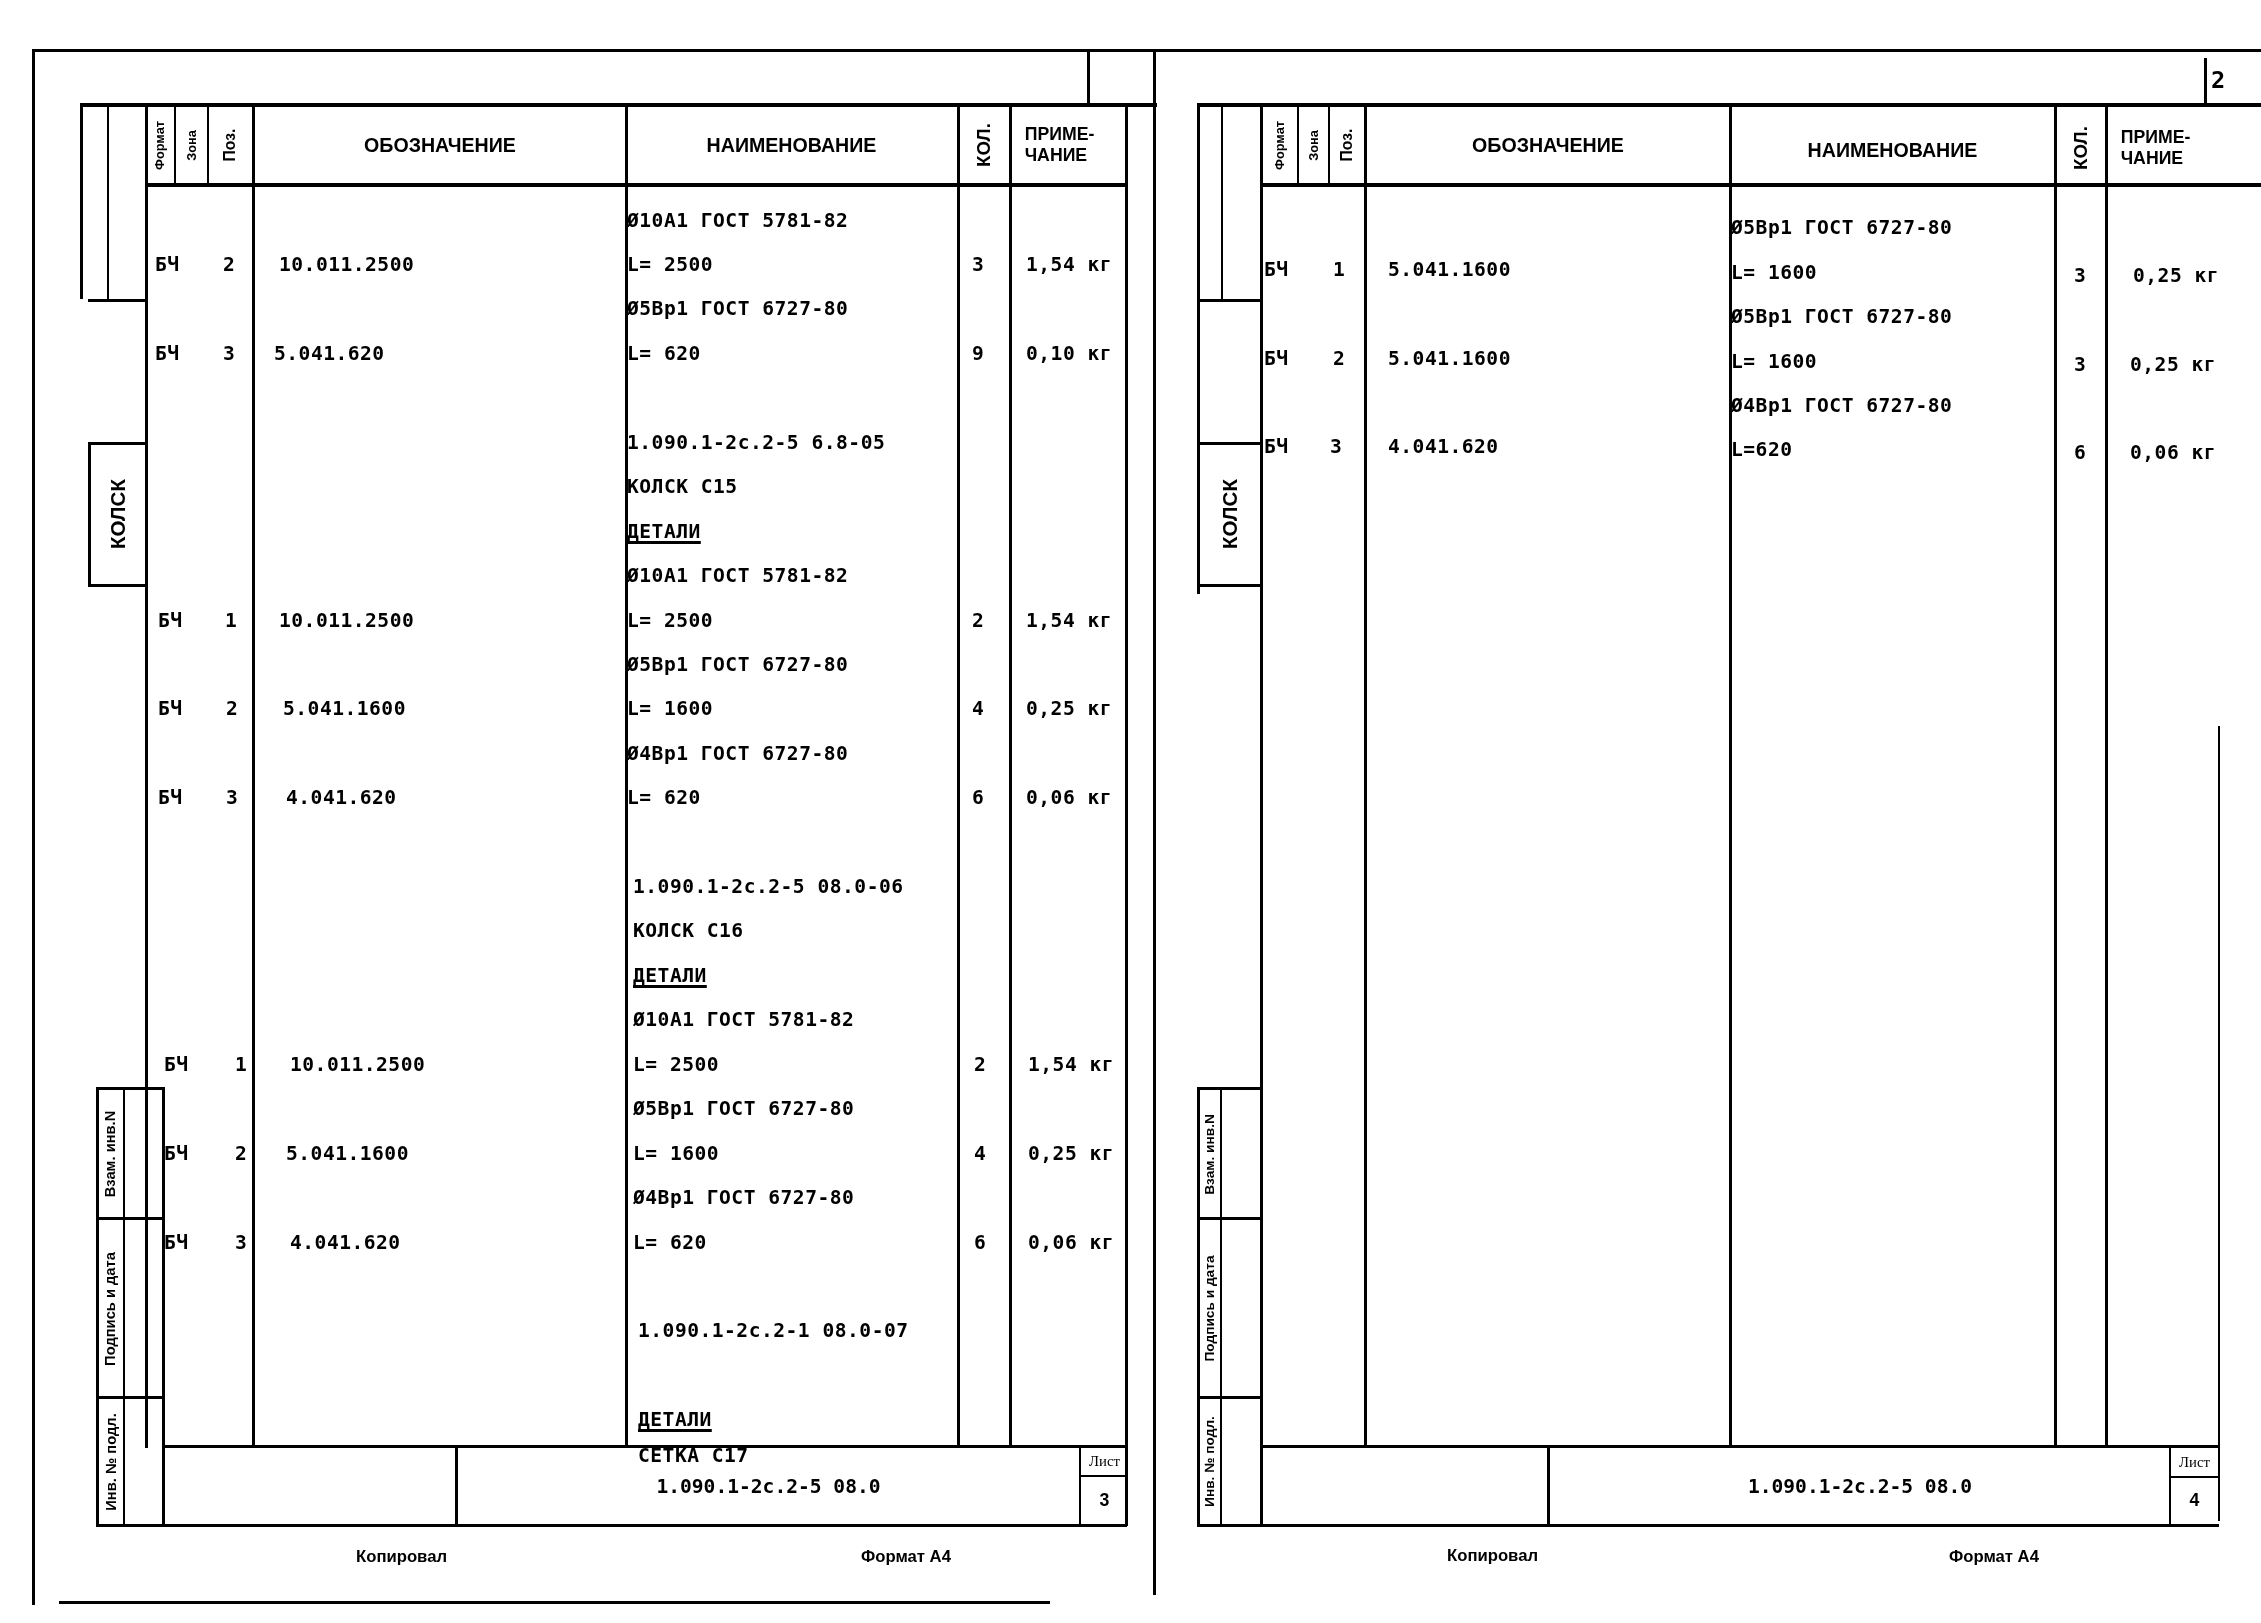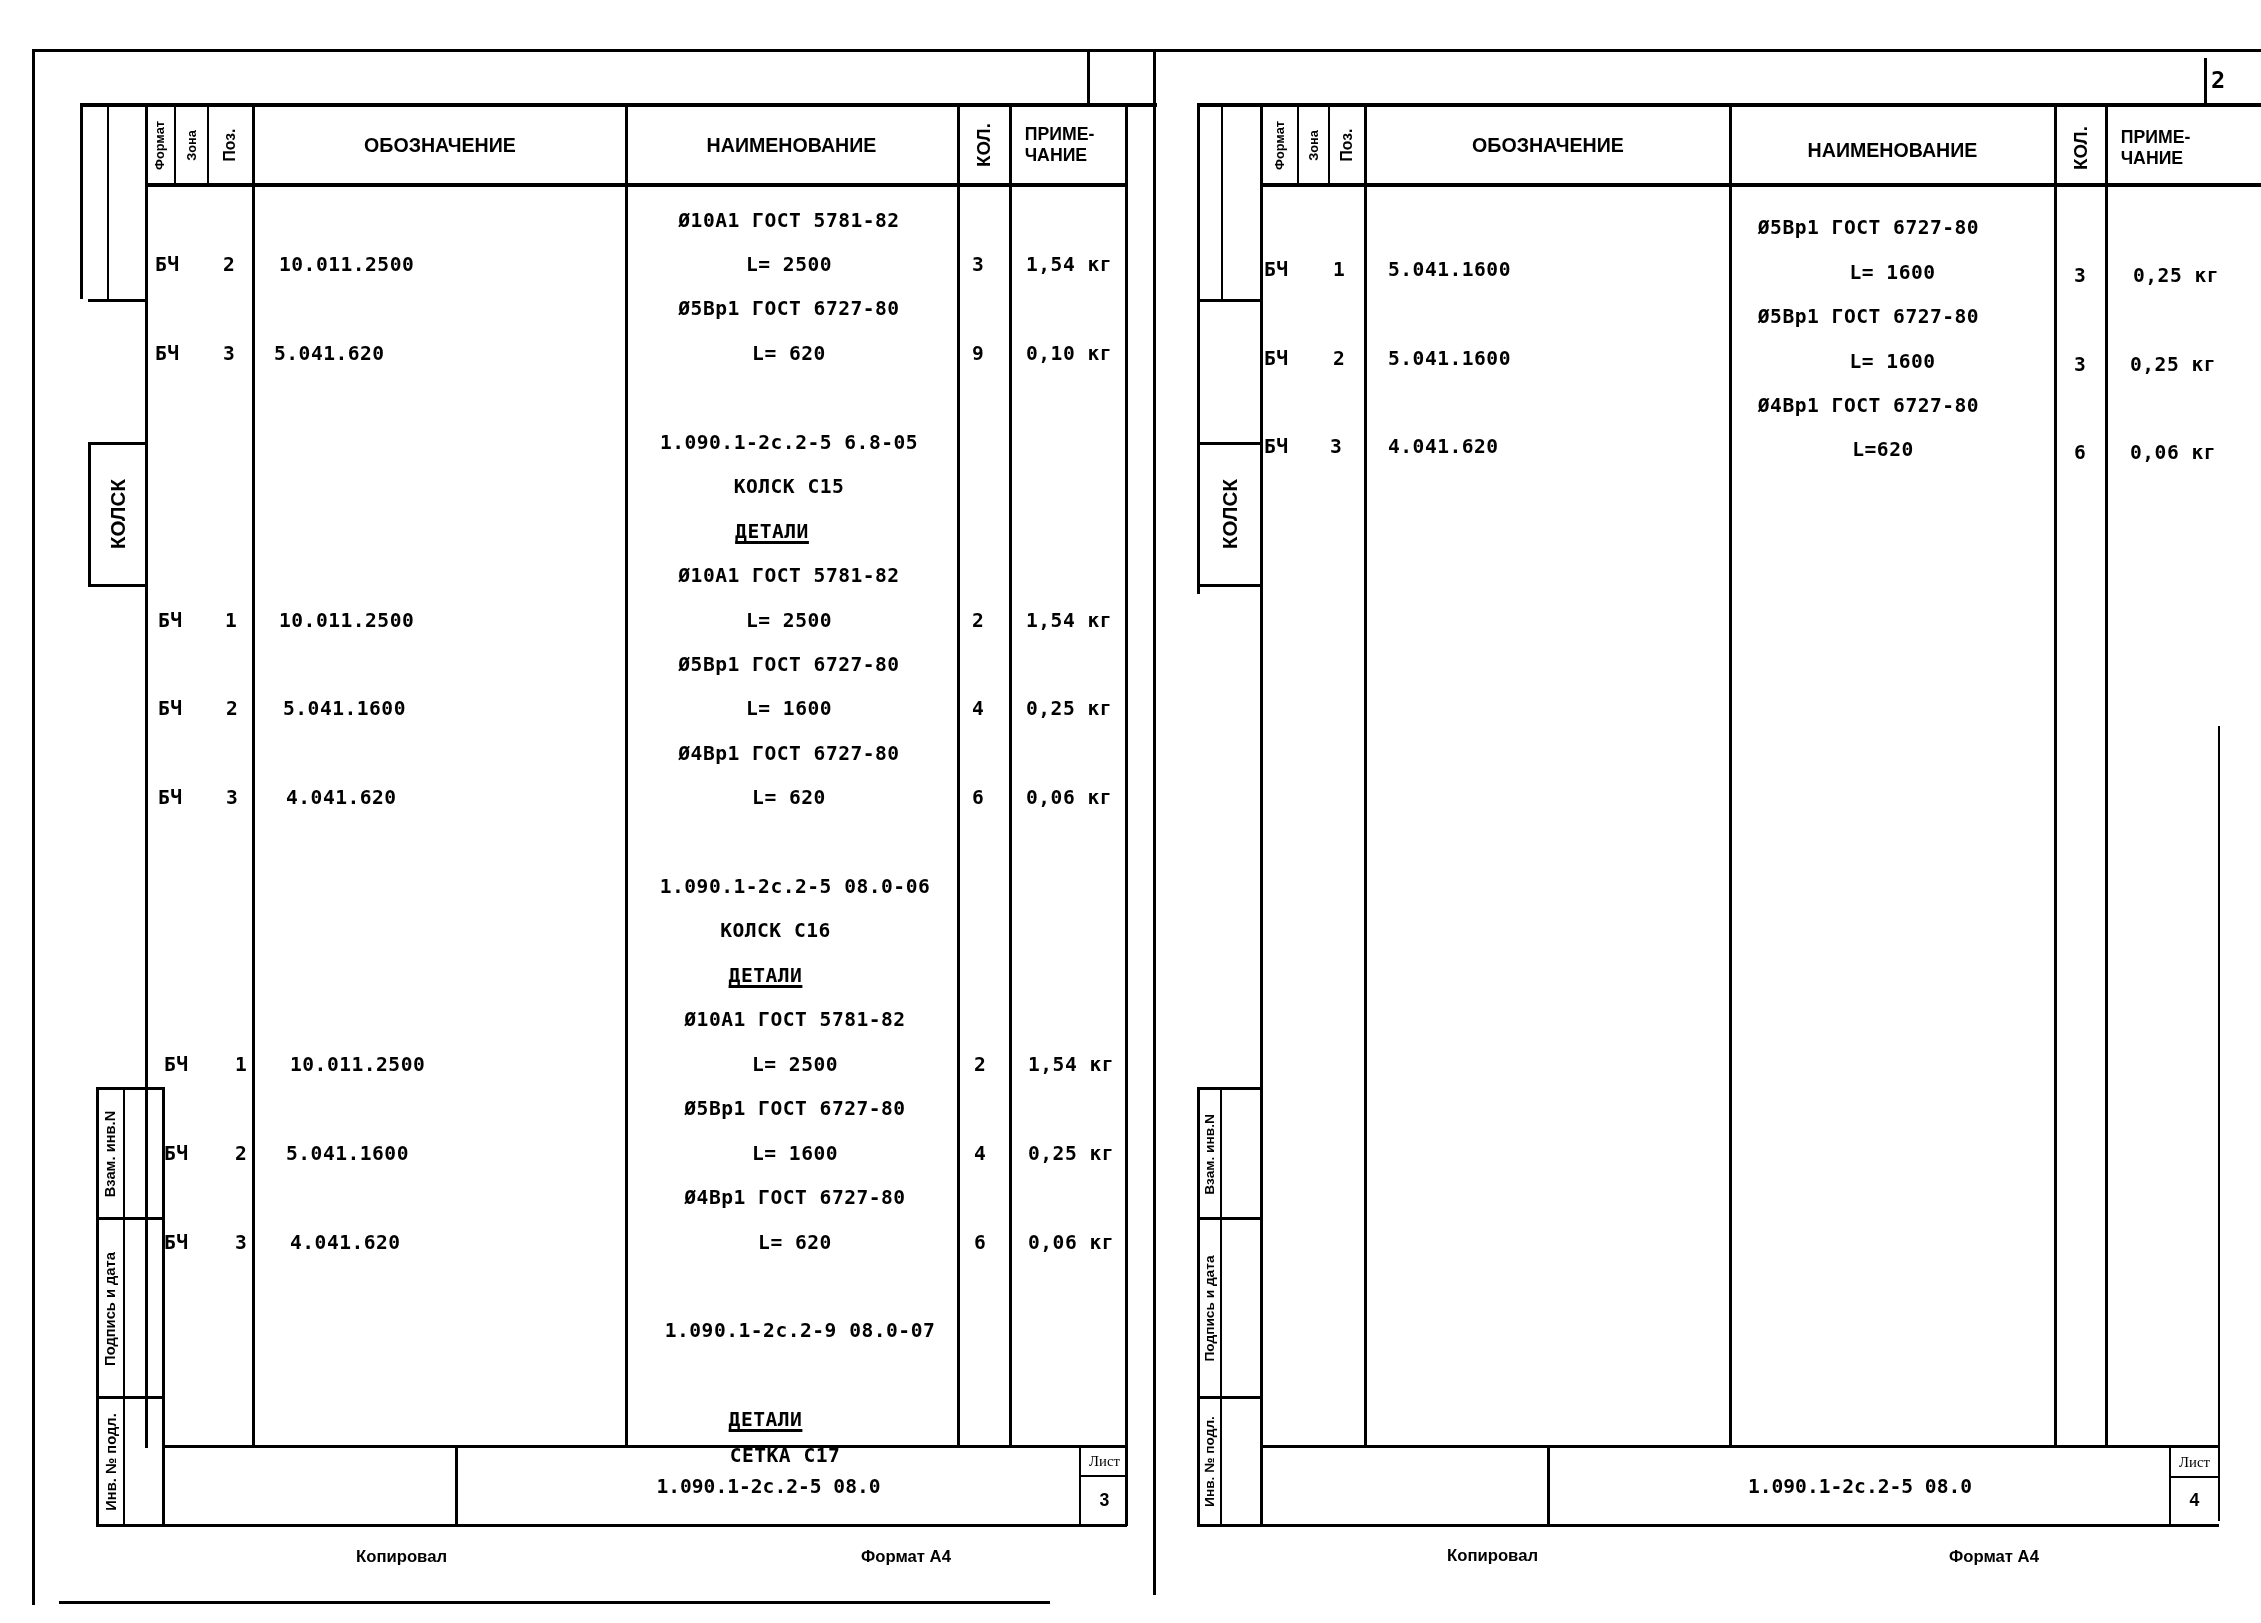--- a/index.html
+++ b/index.html
@@ -5,21 +5,21 @@
   html, body { margin:0; padding:0; background:#ffffff; }
   body { width:2261px; height:1623px; position:relative; overflow:hidden;
          font-family:"DejaVu Sans Mono", "Liberation Mono", monospace; color:#000; font-weight:bold; }
   .abs { position:absolute; }
   .line { position:absolute; background:#000; }
   .txt { position:absolute; white-space:nowrap; font-size:19.6px; line-height:23.6px; letter-spacing:0.5px; }
   .hdr { position:absolute; display:flex; align-items:center; justify-content:center; text-align:center;
          font-family:"Liberation Sans", sans-serif; font-size:19.6px; font-weight:bold; letter-spacing:0; }
   .vert { position:absolute; display:flex; align-items:center; justify-content:center; }
   .vert span { transform:rotate(-90deg); white-space:nowrap; display:block; font-family:"Liberation Sans", sans-serif; font-weight:bold; }
-  .center { text-align:center; }
+  .center { text-align:left; }
   .u { text-decoration:underline; text-decoration-thickness:2.5px; text-underline-offset:2.9px; }
   .foot { position:absolute; font-family:"Liberation Sans", sans-serif; font-size:16.7px; font-weight:bold; }
 </style>
 </head>
 <body>
 
 <div class="abs" style="left:0;top:0;width:1158px;height:1623px;">
 
   <div class="line" style="left:32px;top:49px;width:1124px;height:2.9px;"></div>
   <div class="line" style="left:32px;top:49px;width:2.9px;height:1556px;"></div>
@@ -158,21 +158,21 @@
 
     <div class="txt center" style="left:633px;top:1186px;width:324px;">Ø4Вр1 ГОСТ 6727-80</div>
 
     <div class="txt" style="left:164px;top:1231px;">БЧ</div>
     <div class="txt" style="left:235px;top:1231px;">3</div>
     <div class="txt" style="left:290px;top:1231px;">4.041.620</div>
     <div class="txt center" style="left:633px;top:1231px;width:324px;">L= 620</div>
     <div class="txt" style="left:974px;top:1231px;">6</div>
     <div class="txt" style="left:1028px;top:1231px;">0,06 кг</div>
 
-    <div class="txt center" style="left:638px;top:1319px;width:324px;">1.090.1-2с.2-9 08.0-07</div>
+    <div class="txt center" style="left:638px;top:1319px;width:324px;">1.090.1-2с.2-1 08.0-07</div>
     <div class="txt center" style="left:638px;top:1444px;width:294px;">СЕТКА С17</div>
     <div class="txt center u" style="left:638px;top:1408px;width:255px;">ДЕТАЛИ</div>
   </div>
 
   <div class="line" style="left:164px;top:1445px;width:963px;height:3.4px;"></div>
   <div class="line" style="left:164px;top:1524px;width:963px;height:2.9px;"></div>
   <div class="line" style="left:455px;top:1445px;width:2.5px;height:80px;"></div>
   <div class="line" style="left:1079px;top:1445px;width:2px;height:80px;"></div>
   <div class="line" style="left:1079px;top:1475px;width:49px;height:2px;"></div>
   <div class="hdr" style="left:458px;top:1448px;width:621px;height:76px;font-family:'DejaVu Sans Mono',monospace;">1.090.1-2с.2-5 08.0</div>

